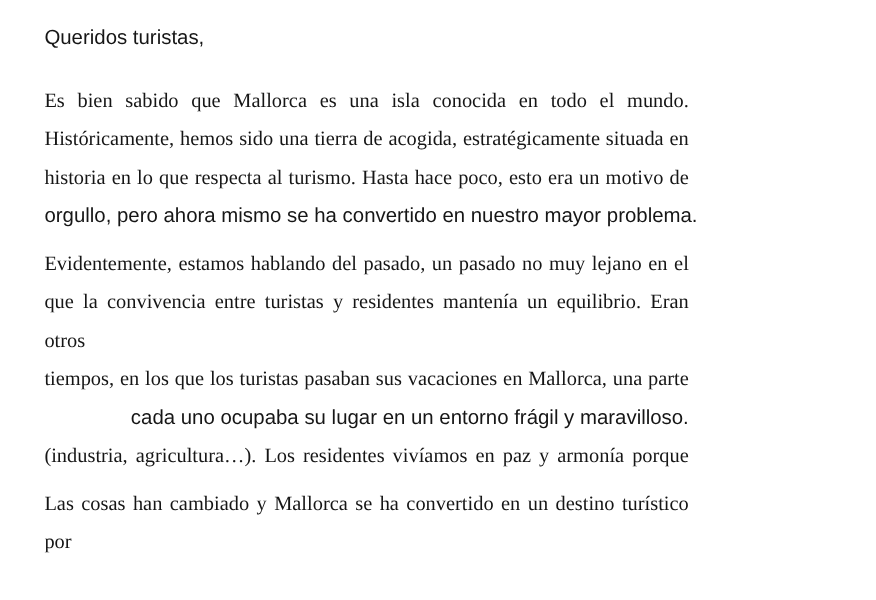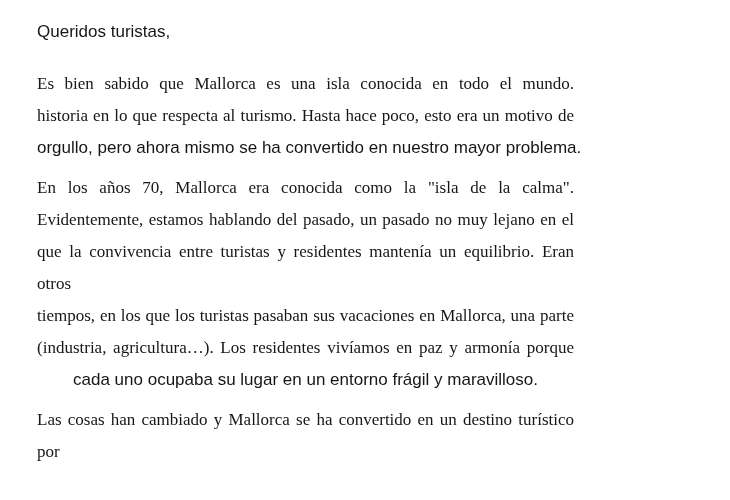--- a/index.html
+++ b/index.html
@@ -24,47 +24,47 @@
     background: #ffffff;
   }
   .salutation {
     margin: 0 0 20px 0;
     text-align: left;
   }
   .paragraph {
     margin: 0 0 8px 0;
   }
   .line {
-    text-align: center;
+    text-align: right;
     white-space: nowrap;
   }
   .line.justify {
     white-space: normal;
     text-align: justify;
     text-align-last: justify;
     text-justify: inter-word;
     font-family: Liberation Serif, serif;
   }
 </style>
 </head>
 <body>
 
 <div class="document">
   <div class="salutation">Queridos turistas,</div>
   <div id="doc-body">
       <div class="paragraph">
         <div class="line justify">Es bien sabido que Mallorca es una isla conocida en todo el mundo.</div>
+        <div class="line justify">Históricamente, hemos sido una tierra de acogida, estratégicamente situada en</div>
         <div class="line justify">historia en lo que respecta al turismo. Hasta hace poco, esto era un motivo de</div>
         <div class="line">orgullo, pero ahora mismo se ha convertido en nuestro mayor problema.</div>
       </div>
       <div class="paragraph">
-        <div class="line justify">En los años 70, Mallorca era conocida como la "isla de la calma".</div>
         <div class="line justify">Evidentemente, estamos hablando del pasado, un pasado no muy lejano en el</div>
         <div class="line justify">que la convivencia entre turistas y residentes mantenía un equilibrio. Eran otros</div>
         <div class="line justify">tiempos, en los que los turistas pasaban sus vacaciones en Mallorca, una parte</div>
+        <div class="line">cada uno ocupaba su lugar en un entorno frágil y maravilloso.</div>
         <div class="line justify">(industria, agricultura…). Los residentes vivíamos en paz y armonía porque</div>
-        <div class="line">cada uno ocupaba su lugar en un entorno frágil y maravilloso.</div>
       </div>
       <div class="paragraph">
         <div class="line justify">Las cosas han cambiado y Mallorca se ha convertido en un destino turístico por</div>
       </div>
     </div>
 </div>
 
 </body></html>

